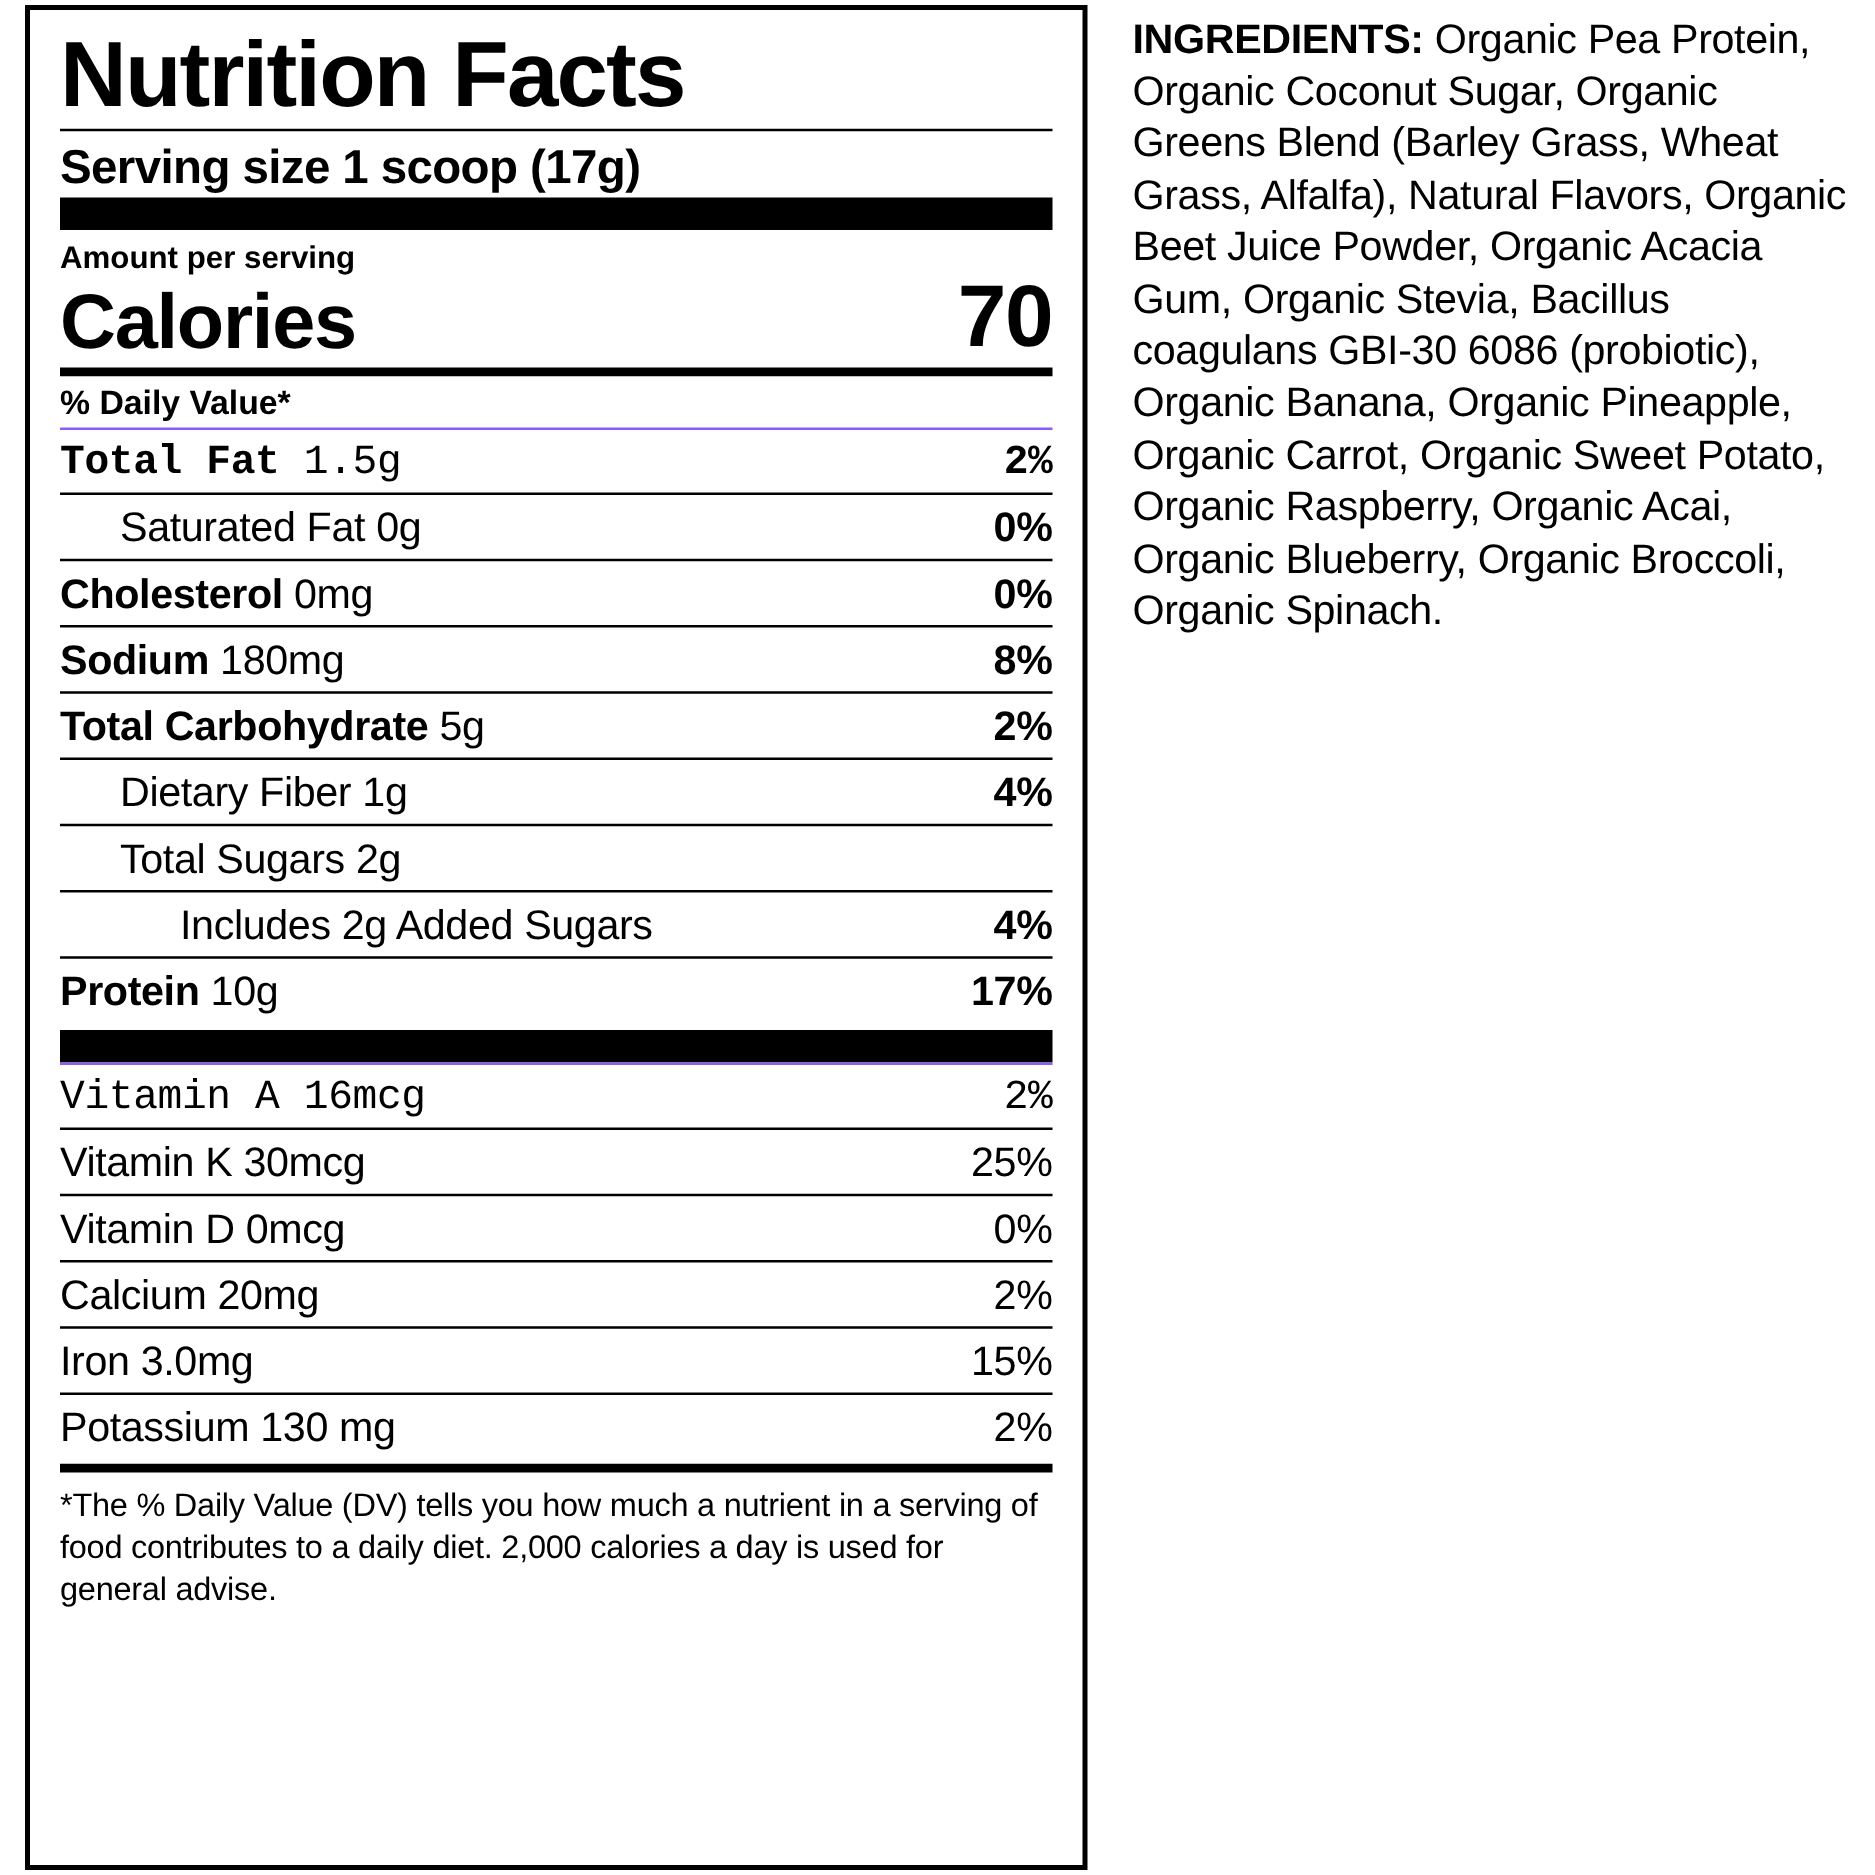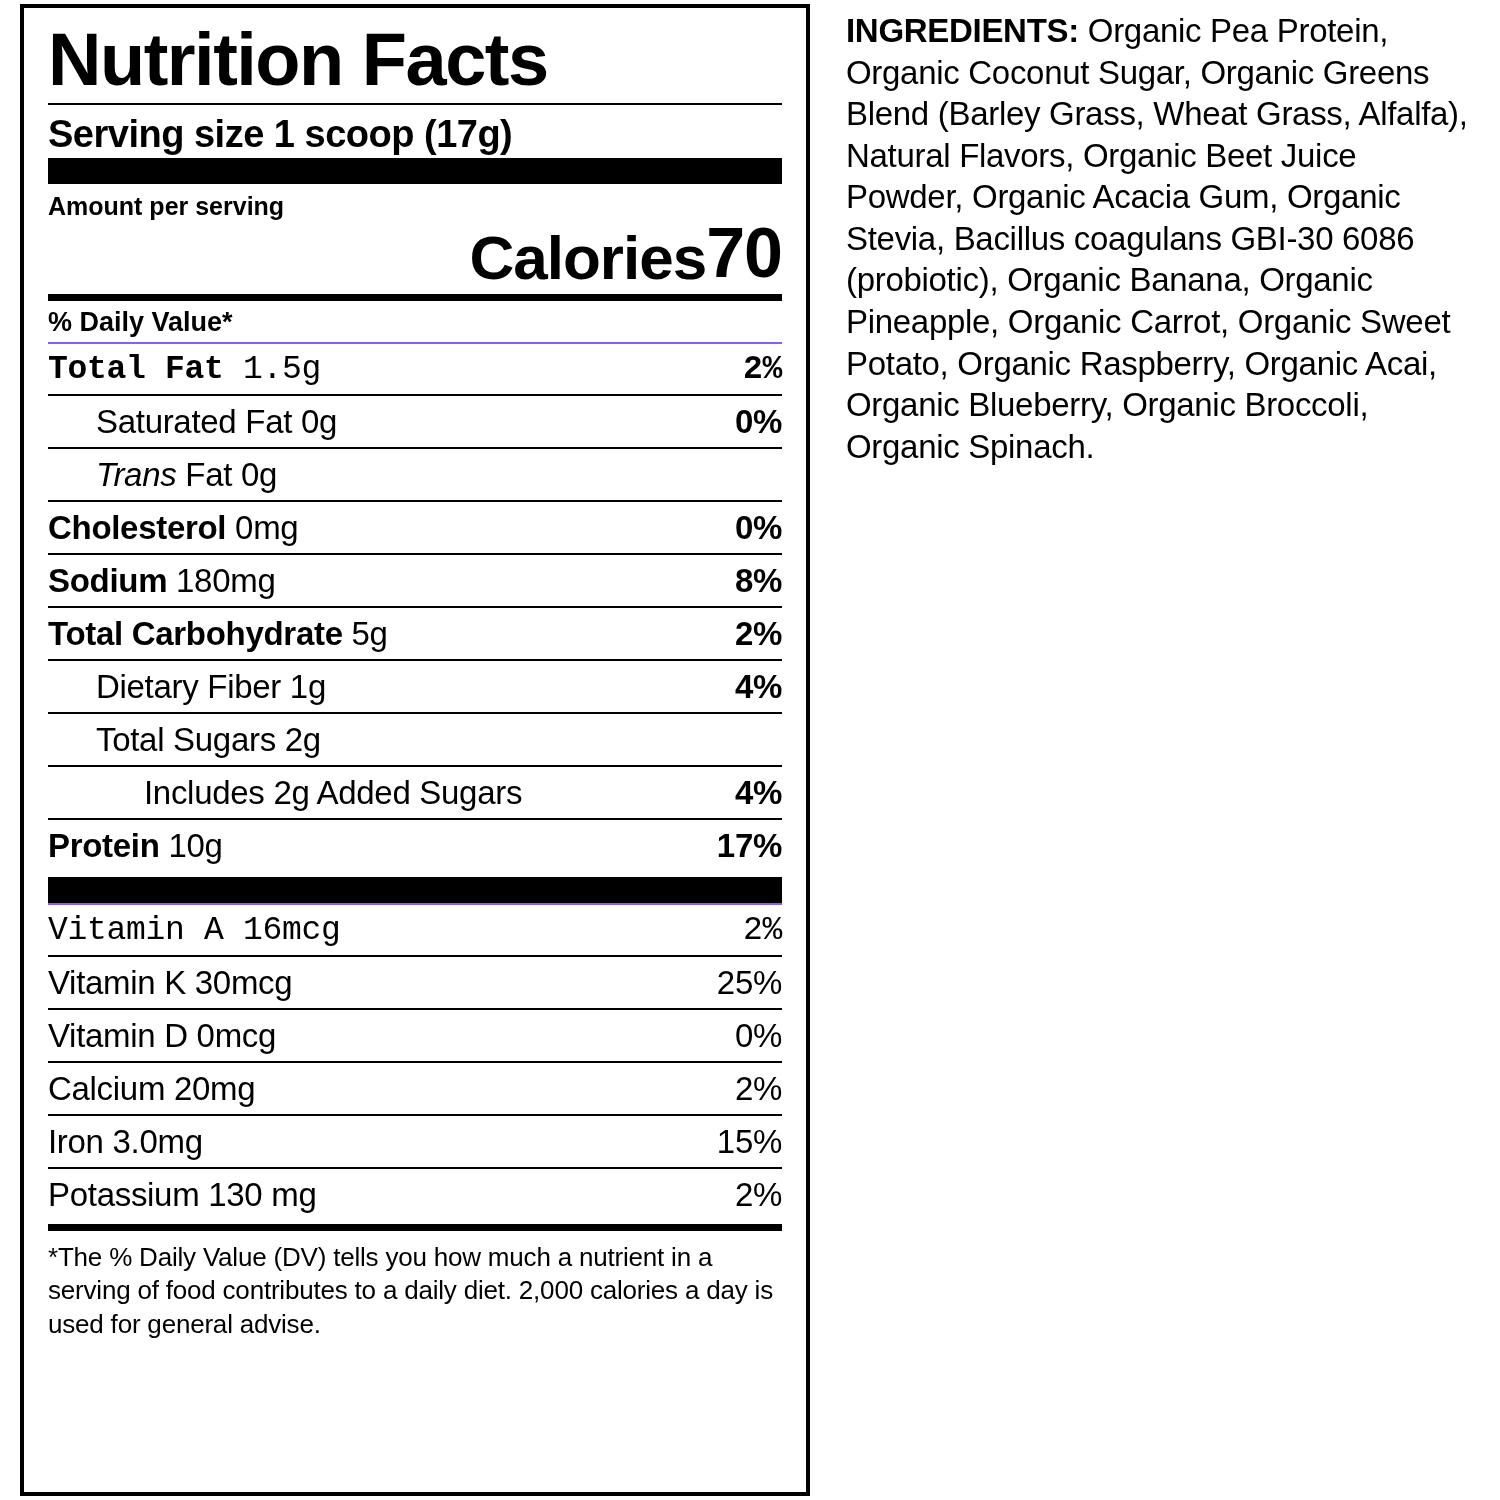--- a/index.html
+++ b/index.html
@@ -18,21 +18,21 @@
   .page {
     display: flex;
     flex-direction: row;
     width: 1500px;
     height: 1500px;
     box-sizing: border-box;
   }
 
   
   .nf-panel {
-    width: 790px;
+    width: 850px;
     box-sizing: border-box;
     border: 4px solid #000;
     padding: 14px 24px 10px 24px;
     margin: 4px 0 0 20px;
     height: 1492px;
   }
   .nf-title {
     font-family: "Liberation Sans", sans-serif;
     font-weight: bold;
     font-size: 74px;
@@ -60,21 +60,21 @@
   }
   .amount-per {
     font-family: "Liberation Sans", sans-serif;
     font-weight: bold;
     font-size: 25px;
     margin: 8px 0 0 0;
   }
   .calories-row {
     display: flex;
     align-items: flex-end;
-    justify-content: flex-end;
+    justify-content: space-between;
     margin: -4px 0 4px 0;
   }
   .calories-label {
     font-family: "Liberation Sans", sans-serif;
     font-weight: bold;
     font-size: 62px;
     letter-spacing: -1px;
     line-height: 1.05;
   }
   .calories-value {
@@ -168,24 +168,20 @@
       <tbody>
           <tr>
         <td><span class="b">Total Fat</span><span> 1.5g</span></td>
         <td class="dv">2%</td>
       </tr>
       <tr>
         <td class="ind1">Saturated Fat 0g</td>
         <td class="dv">0%</td>
       </tr>
       <tr>
-        <td class="ind1"><span class="it">Trans</span><span> Fat 0g</span></td>
-        <td class="dv"></td>
-      </tr>
-      <tr>
         <td><span class="b">Cholesterol</span><span> 0mg</span></td>
         <td class="dv">0%</td>
       </tr>
       <tr>
         <td><span class="b">Sodium</span><span> 180mg</span></td>
         <td class="dv">8%</td>
       </tr>
       <tr>
         <td><span class="b">Total Carbohydrate</span><span> 5g</span></td>
         <td class="dv">2%</td>

